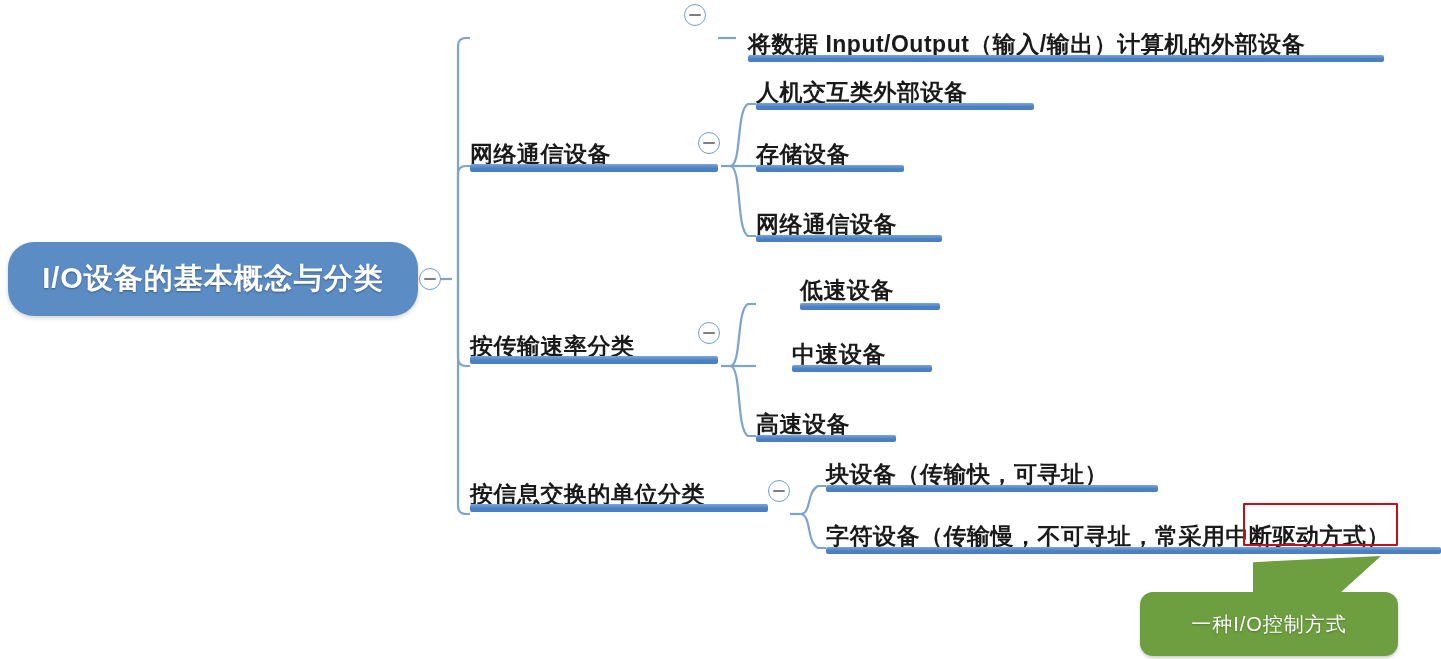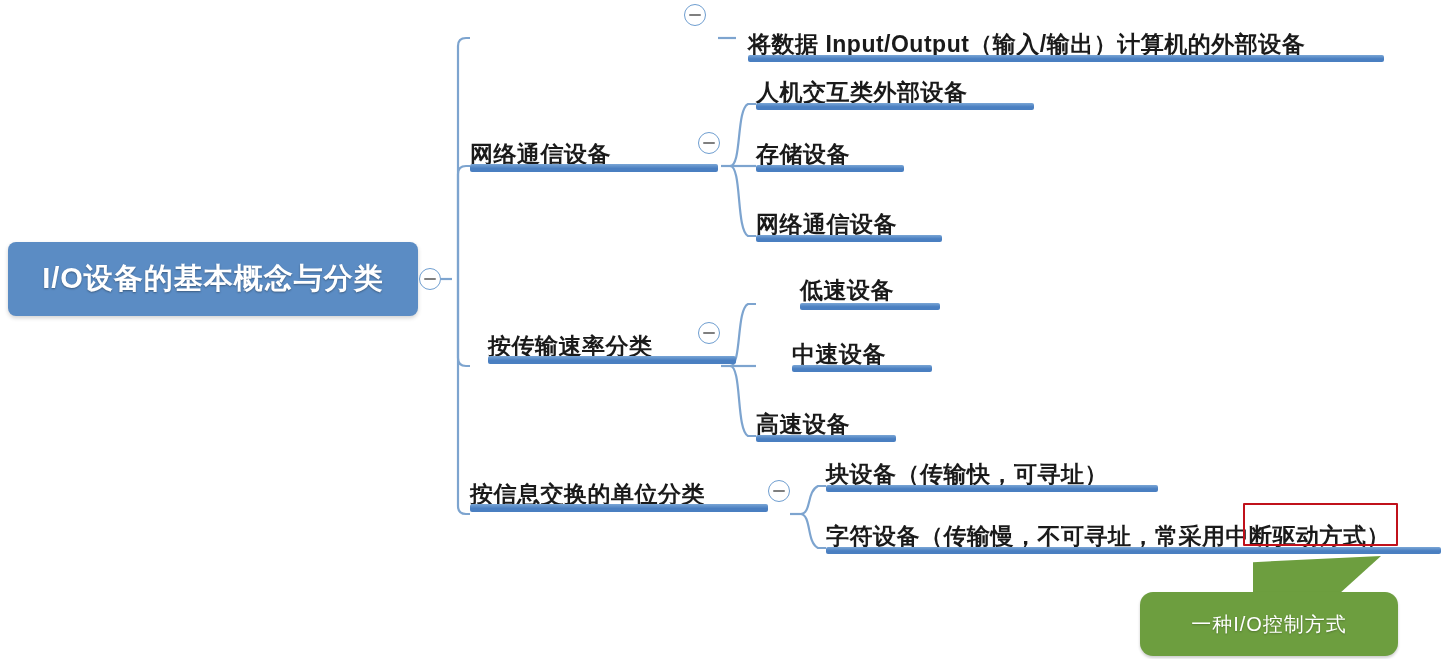--- a/index.html
+++ b/index.html
@@ -8,21 +8,21 @@
 
   #canvas{position:absolute;inset:0;width:1441px;height:659px;}
 
   svg.wires{position:absolute;left:0;top:0;width:1441px;height:659px;pointer-events:none;}
 
   
   .root-node{
     position:absolute;
     left:8px; top:242px; width:410px; height:74px;
     background:#5b8cc4;
-    border-radius:8px;
+    border-radius:26px;
     box-shadow:0 2px 4px rgba(0,0,0,.18);
     display:flex;align-items:center;justify-content:center;
   }
   .root-node .root-label{
     color:#ffffff;font-size:29px;font-weight:bold;letter-spacing:1px;
     text-shadow:0 1px 2px rgba(0,0,0,.35);
     white-space:nowrap;
   }
 
   
@@ -138,21 +138,21 @@
   <div class="node lvl2" style="left:756px;top:72px;width:278px;height:38px;">
     <span class="txt">人机交互类外部设备</span>
     <span class="bar" style="width:278px;"></span>
   </div>
 
   <div class="node lvl2" style="left:756px;top:204px;width:186px;height:38px;">
     <span class="txt">网络通信设备</span>
     <span class="bar" style="width:186px;"></span>
   </div>
 
-  <div class="node lvl1" style="left:488px;top:326px;width:248px;height:38px;">
+  <div class="node lvl1" style="left:470px;top:326px;width:248px;height:38px;">
     <span class="txt">按传输速率分类</span>
     <span class="bar" style="width:248px;"></span>
   </div>
   <div class="toggle" style="left:698px;top:322px;"></div>
 
   <div class="node lvl2" style="left:800px;top:272px;width:140px;height:38px;font-family:Liberation Mono, monospace;">
     <span class="txt">低速设备</span>
     <span class="bar" style="width:140px;"></span>
   </div>
 

